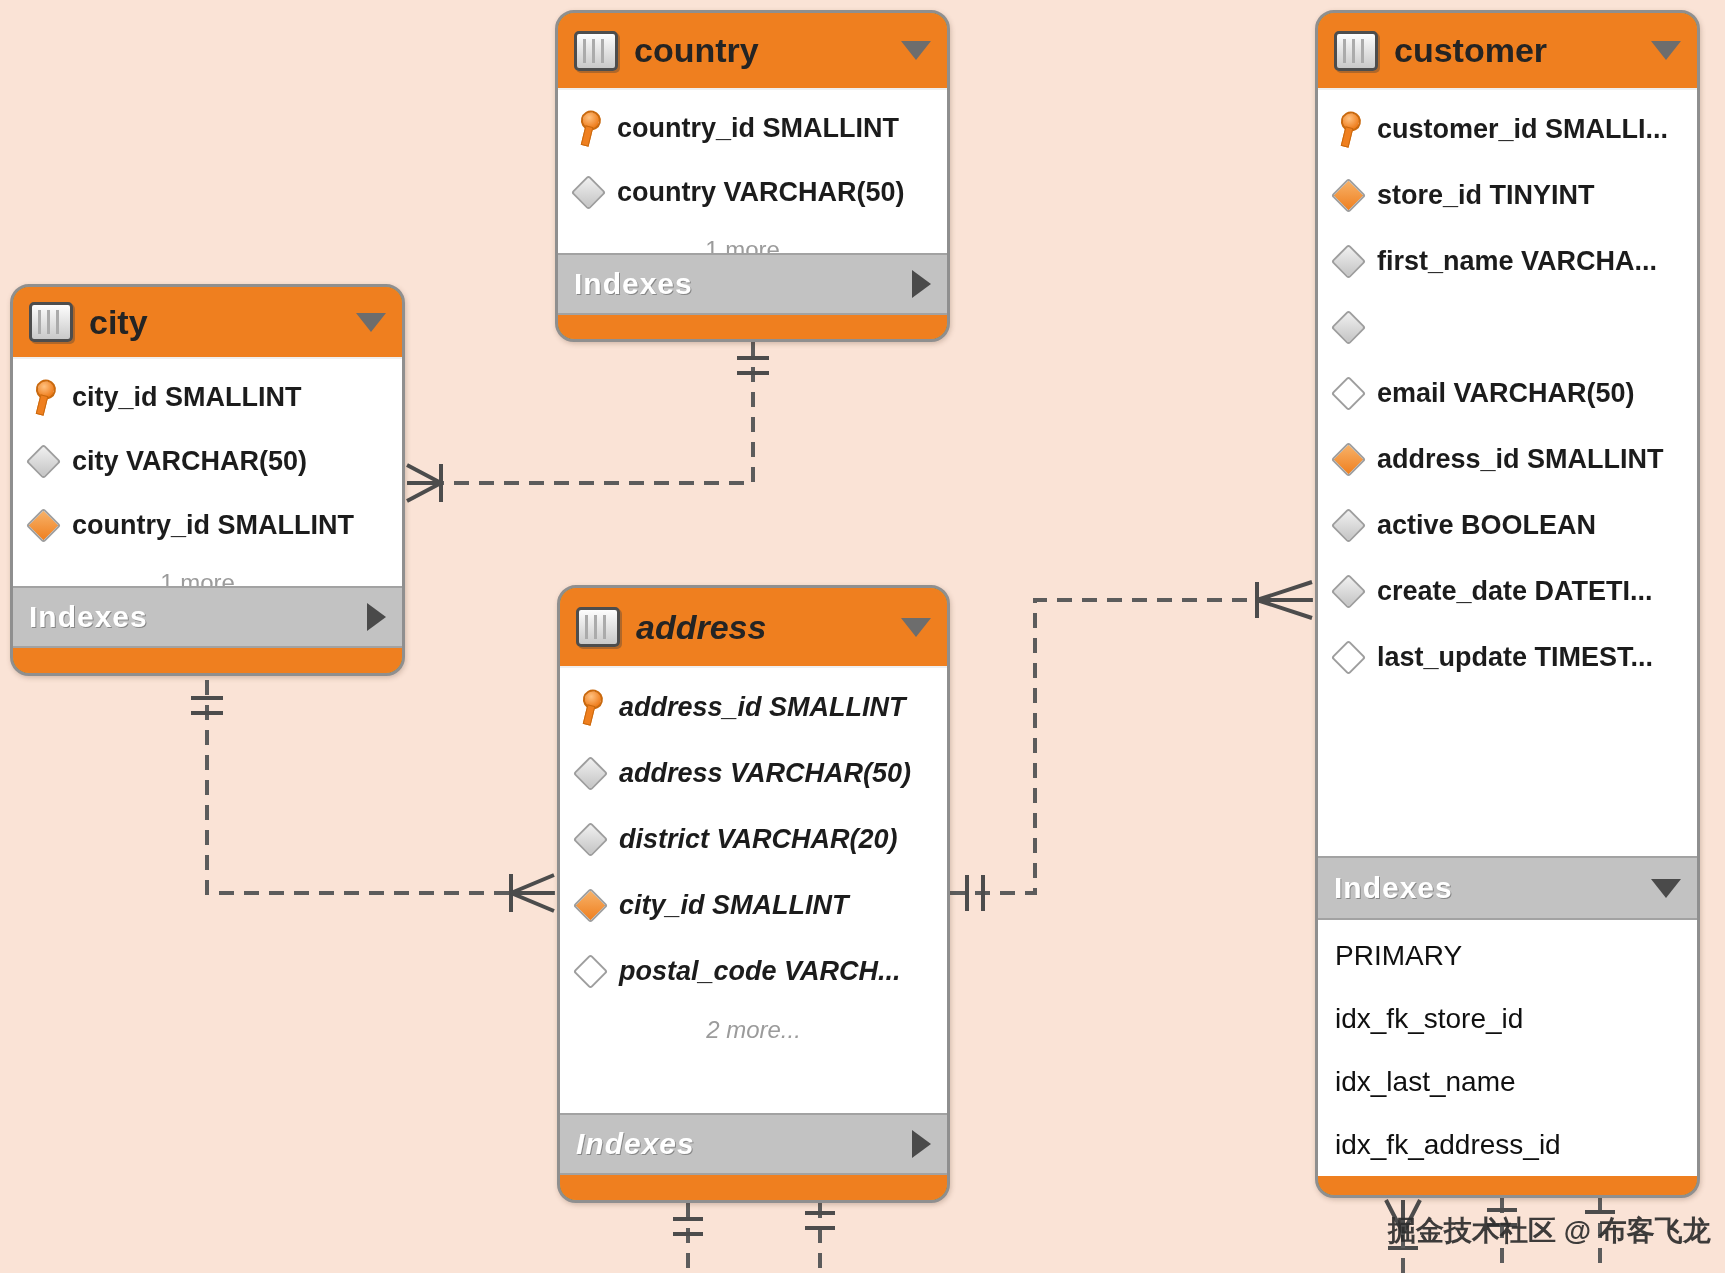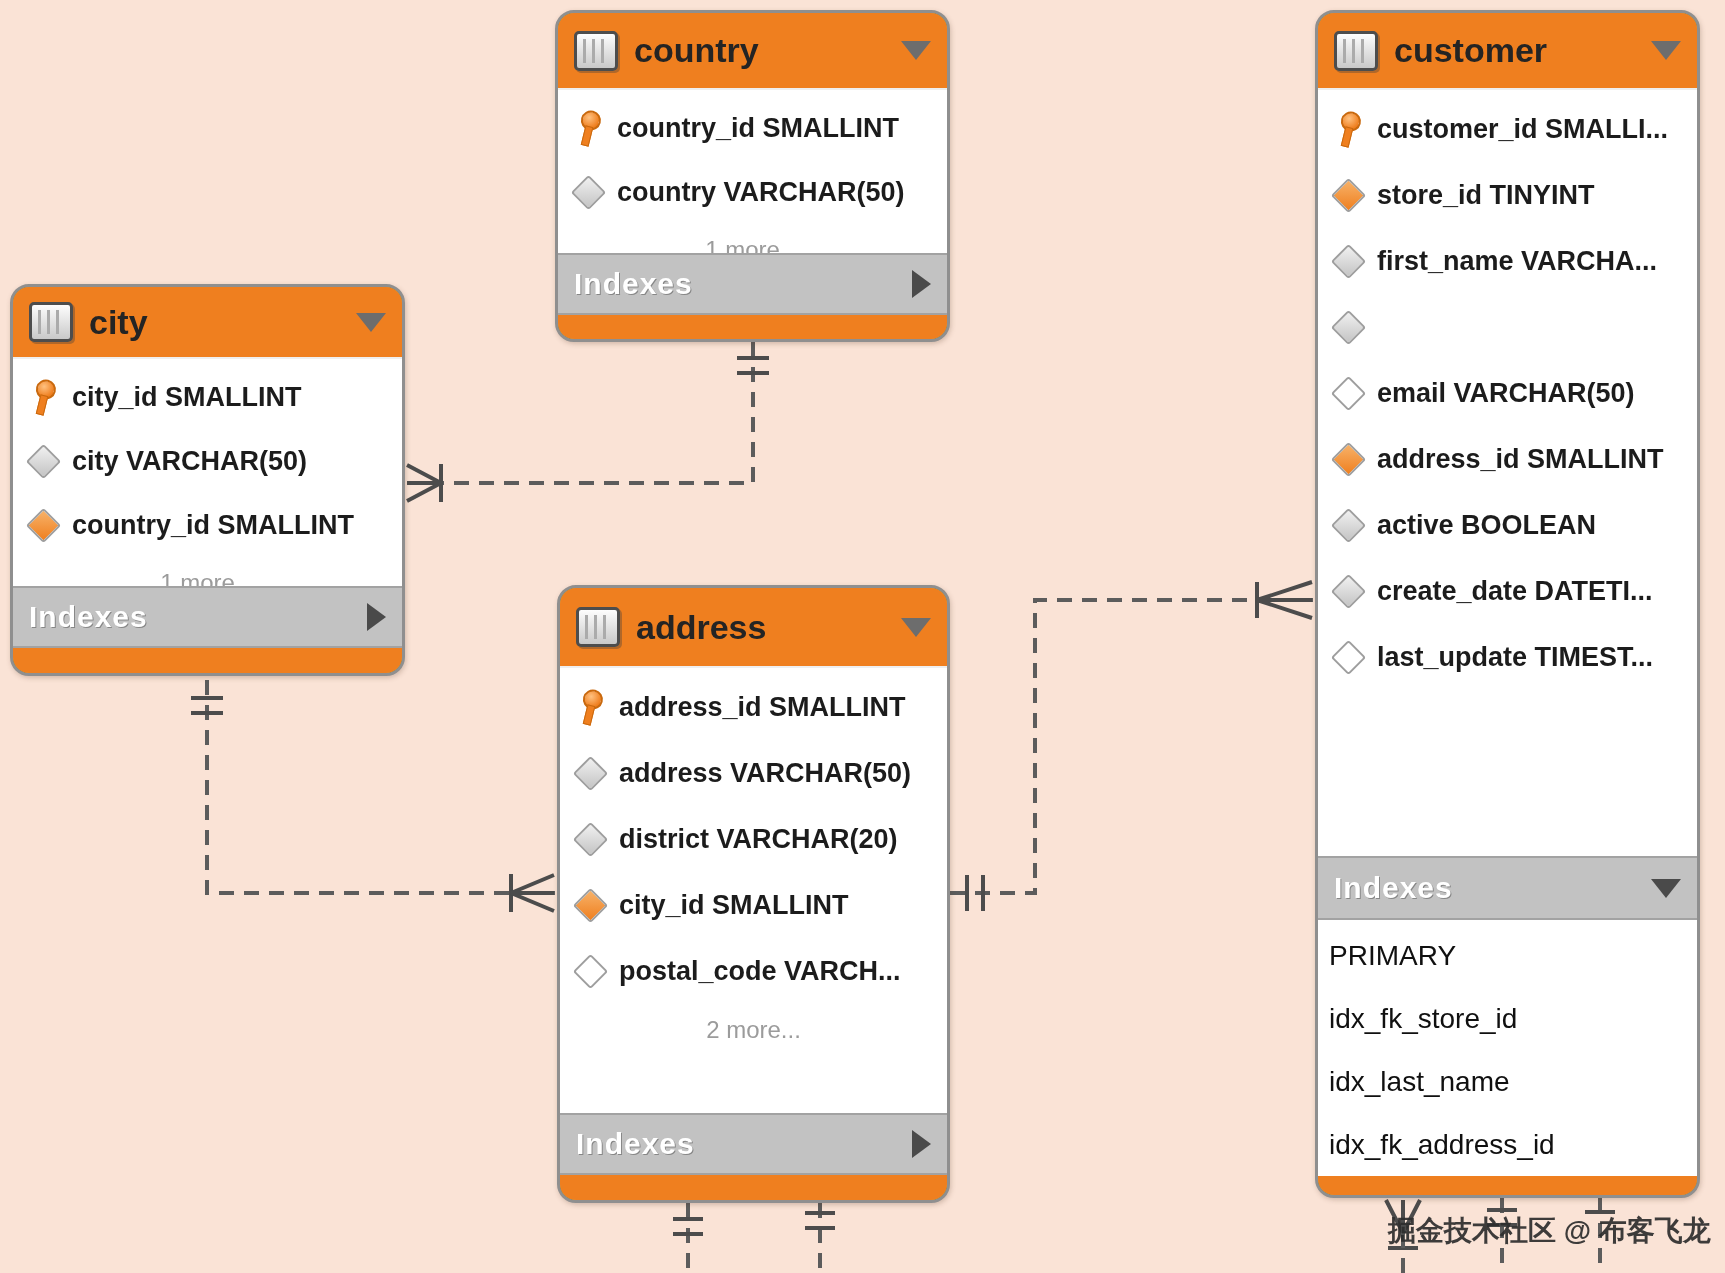--- a/index.html
+++ b/index.html
@@ -5,21 +5,21 @@
   html,body{margin:0;padding:0;background:#fae3d6;}
   #canvas{position:relative;width:1725px;height:1273px;background:#fae3d6;overflow:hidden;
           font-family:"Liberation Sans", sans-serif;}
 
   
   .table-box{position:absolute;display:flex;flex-direction:column;box-sizing:border-box;
              border:3px solid #8f8f8f;border-radius:19px;background:#4d7c0f;overflow:hidden;
              box-shadow:inset 0 0 0 2px rgba(255,255,255,.55), 1px 2px 5px rgba(90,60,40,.25);}
   .t-city    {left:10px;  top:284px; width:395px; height:392px;}
   .t-country {left:555px; top:10px;  width:395px; height:332px;}
-  .t-address {left:557px; top:585px; width:393px; height:618px;}
+  .t-address {left:557px; top:585px; width:393px; height:618px;font-style:italic;}
   .t-customer{left:1315px;top:10px;  width:385px; height:1188px;}
 
   .tb-header{background:#ef7f1f;display:flex;align-items:center;gap:16px;padding:0 16px;
              border-bottom:2px solid #efefef;flex:0 0 auto;}
   .t-city .tb-header{height:70px}
   .t-country .tb-header{height:75px}
   .t-address .tb-header{height:78px}
   .t-customer .tb-header{height:75px}
 
   .table-icon{width:38px;height:34px;border:3px solid #4d4d4d;border-radius:5px;flex:0 0 auto;
@@ -43,21 +43,21 @@
   .t-address .col-row,.t-customer .col-row{height:66px}
   .more-line{text-align:center;color:#9b9b9b;font-size:24px;padding-top:12px;}
 
   .idx-band{background:#c2c2c2;display:flex;align-items:center;padding:0 16px;flex:0 0 auto;
             border-top:2px solid #a2a2a2;border-bottom:2px solid #a2a2a2;}
   .t-city .idx-band{height:58px}.t-country .idx-band{height:58px}
   .t-address .idx-band{height:58px}.t-customer .idx-band{height:60px}
   .idx-label{color:#fff;font-weight:bold;font-size:30px;letter-spacing:1px;
              text-shadow:1px 1px 0 rgba(110,110,110,.7);}
   .idx-rows{flex:1 1 auto;background:#fff;padding-top:4px;}
-  .idx-row{display:flex;align-items:center;height:63px;padding-left:11px;font-size:28px;color:#101010;}
+  .idx-row{display:flex;align-items:center;height:63px;padding-left:17px;font-size:28px;color:#101010;}
 
   .tb-footer{background:#ef7f1f;flex:0 0 auto;}
   .t-city .tb-footer{height:25px}.t-country .tb-footer{height:24px}
   .t-address .tb-footer{height:25px}.t-customer .tb-footer{height:26px}
 
   
   .ic{width:32px;display:flex;justify-content:center;align-items:center;flex:0 0 auto;}
   .key{width:20px;height:36px;position:relative;transform:rotate(14deg);}
   .key::before{content:"";position:absolute;top:0;left:1px;width:16px;height:16px;border-radius:50%;
                background:radial-gradient(circle at 35% 35%,#ffc180,#ef7f1f 70%);border:2px solid #c9690e;}

